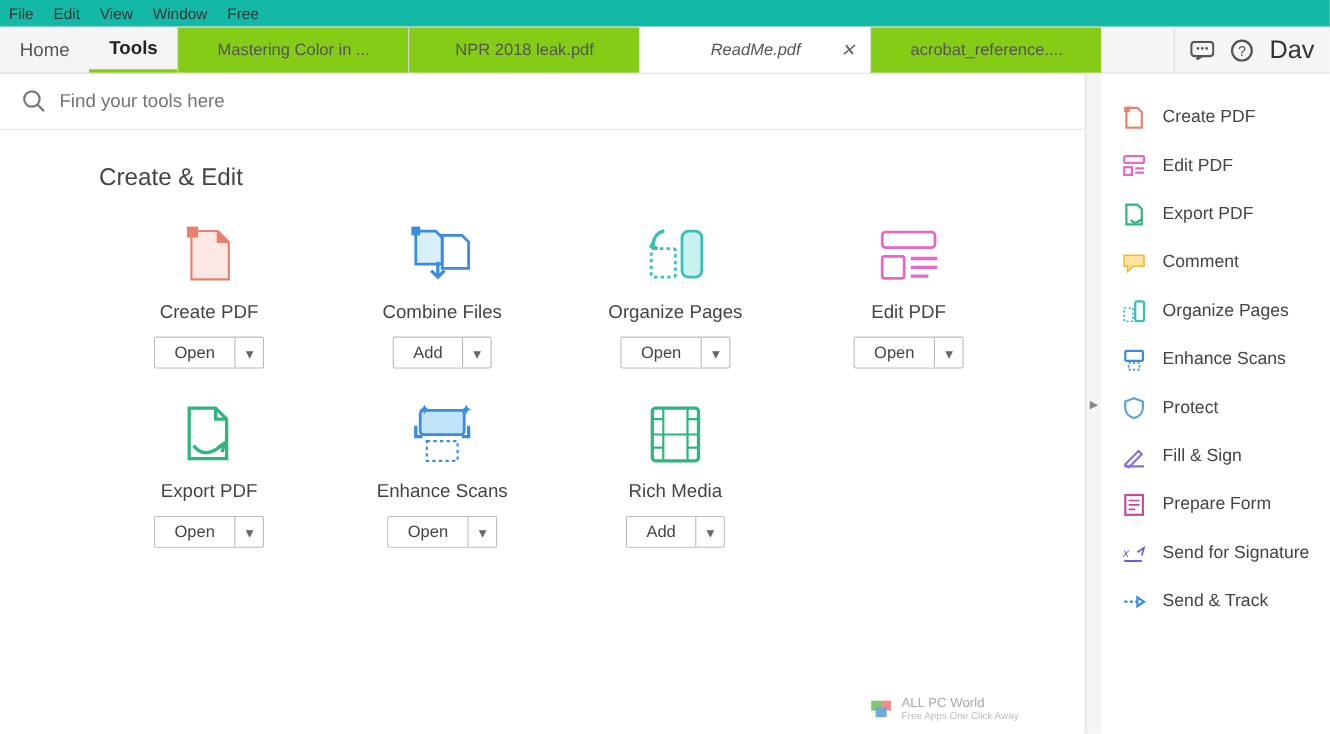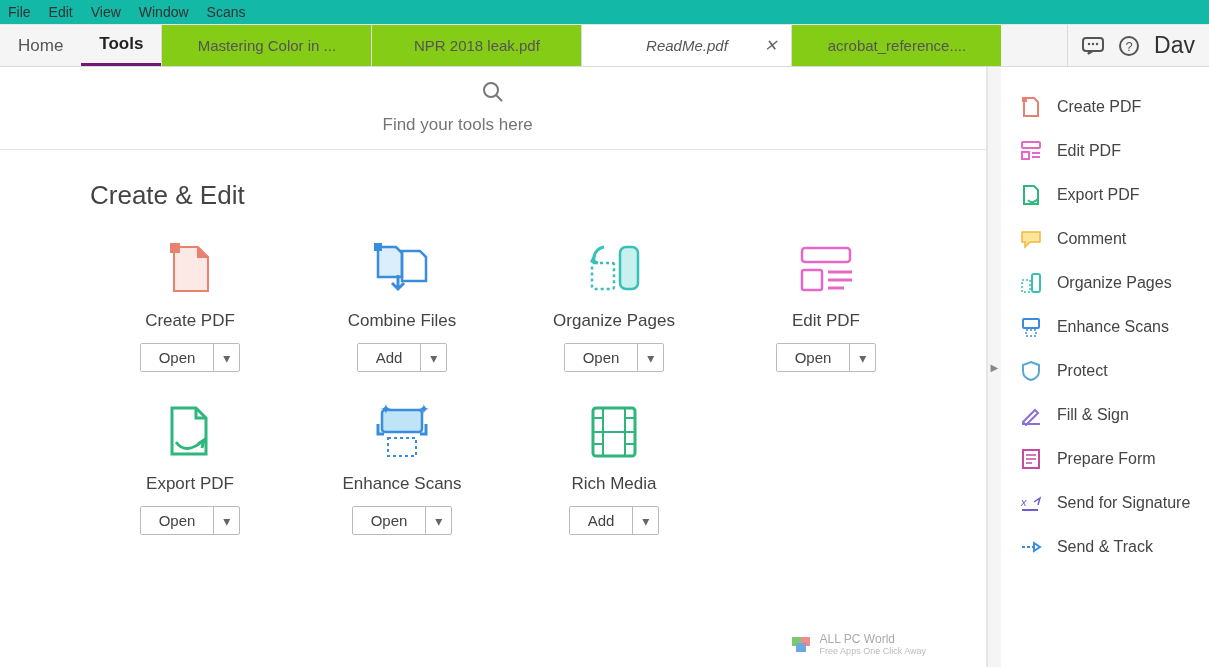--- a/index.html
+++ b/index.html
@@ -4,34 +4,34 @@
 <style>
 * { box-sizing: border-box; margin: 0; padding: 0; }
 body { font-family: "Segoe UI", Arial, sans-serif; font-size: 14px; color: #333; background: #fff; overflow: hidden; width: 1209px; height: 667px; }
 
 .menubar { display: flex; gap: 18px; padding: 4px 8px; font-size: 14px; background: #14b8a6; border-bottom: 1px solid #e5e5e5; }
 .menubar span { cursor: default; }
 
 .topbar { display: flex; align-items: stretch; height: 42px; background: #f5f5f5; border-bottom: 1px solid #d9d9d9; }
 .topbar .nav { display: flex; align-items: center; }
 .topbar .nav-item { padding: 0 18px; font-size: 17px; color: #555; height: 100%; display:flex; align-items:center; }
-.topbar .nav-item.active { font-weight: 600; color: #222; border-bottom: 3px solid #701a75; }
+.topbar .nav-item.active { font-weight: 600; color: #222; border-bottom: 3px solid #84cc16; }
 .tabs { display: flex; flex: 1; }
 .tab { flex: 0 0 210px; display: flex; align-items: center; justify-content: center; border-left: 1px solid #d9d9d9; position: relative; font-size: 15px; color: #555; background: #84cc16; }
 .tab.active { background: #fff; font-style: italic; }
 .tab .close { position: absolute; right: 14px; font-size: 16px; color: #666; }
 .topbar .right { display: flex; align-items: center; gap: 14px; padding: 0 14px; border-left: 1px solid #d9d9d9; }
 .iconbtn { width: 22px; height: 22px; display: inline-flex; align-items:center; justify-content:center; color: #555; }
 
 .main { display: flex; height: calc(667px - 24px - 42px); }
 .center { flex: 1; display:flex; flex-direction:column; border-right: 1px solid #e5e5e5; }
-.searchbar { display:flex; align-items:center; gap:12px; padding: 14px 20px; border-bottom: 1px solid #e5e5e5; flex-direction: column; }
+.searchbar { display:flex; align-items:center; gap:12px; padding: 14px 20px; border-bottom: 1px solid #e5e5e5; }
 .searchbar input { border:none; outline:none; font-size:17px; color:#888; flex:1; background:transparent; }
 .content { flex:1; overflow:auto; padding: 30px 60px 20px 90px; position: relative; }
-.section-title { font-size: 26px; color:#444; margin-bottom: 28px; }
+.section-title { font-size: 22px; color:#444; margin-bottom: 28px; }
 .tool-grid { display:grid; grid-template-columns: repeat(4, 200px); gap: 30px 12px; }
 .tool { display:flex; flex-direction:column; align-items:center; gap: 12px; }
 .tool-icon { width: 60px; height: 60px; display:flex; align-items:center; justify-content:center; }
 .tool-label { font-size: 17px; color:#444; }
 .tool-btn { display:flex; border:1px solid #bbb; border-radius:2px; overflow:hidden; }
 .tool-btn .main-btn { padding: 5px 18px; font-size:15px; color:#444; background:#fff; }
 .tool-btn .caret { width:26px; display:flex; align-items:center; justify-content:center; border-left:1px solid #bbb; color:#666; }
 
 .rail { width: 14px; background:#f5f5f5; display:flex; align-items:center; justify-content:center; border-left:1px solid #e5e5e5; }
 .rail .chev { color:#888; font-size:10px; }
@@ -47,21 +47,21 @@
 .content::-webkit-scrollbar { width:16px; }
 </style>
 </head>
 <body>
 
 <div class="menubar">
   <span>File</span>
   <span>Edit</span>
   <span>View</span>
   <span>Window</span>
-  <span>Scans</span>
+  <span>Free</span>
 </div>
 
 <div class="topbar">
   <div class="nav">
     <div class="nav-item">Home</div>
     <div class="nav-item active">Tools</div>
   </div>
   <div class="tabs">
     <div class="tab">
         <span>Mastering Color in ...</span>

